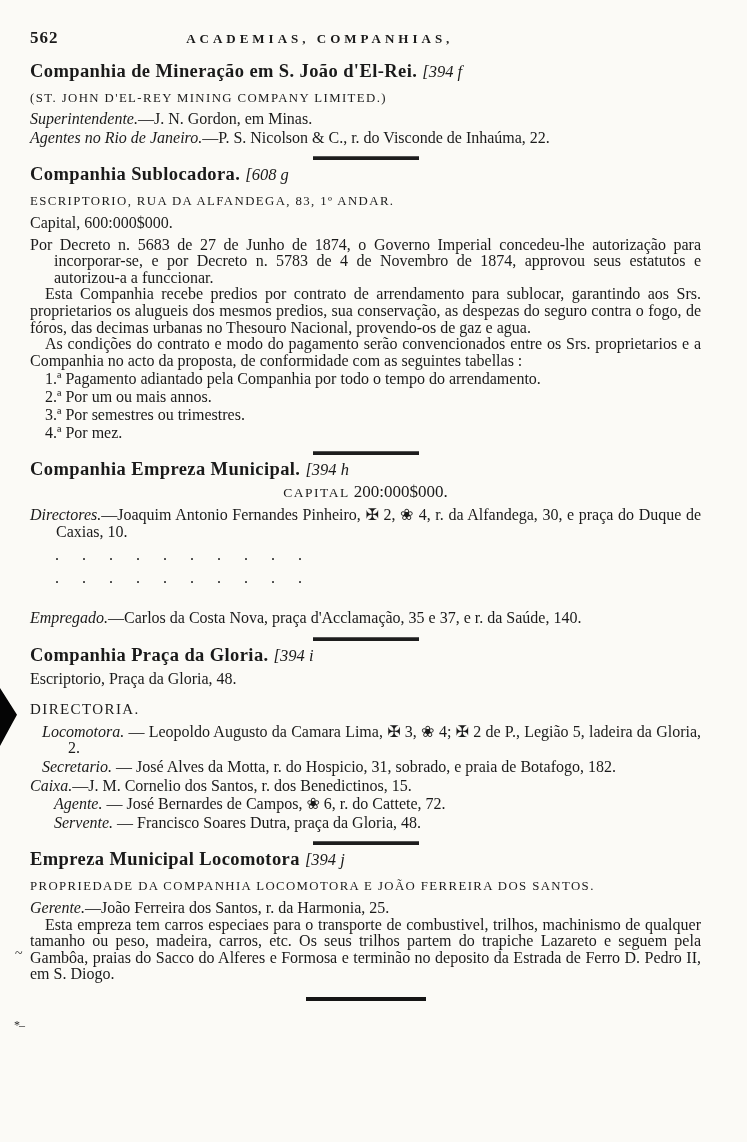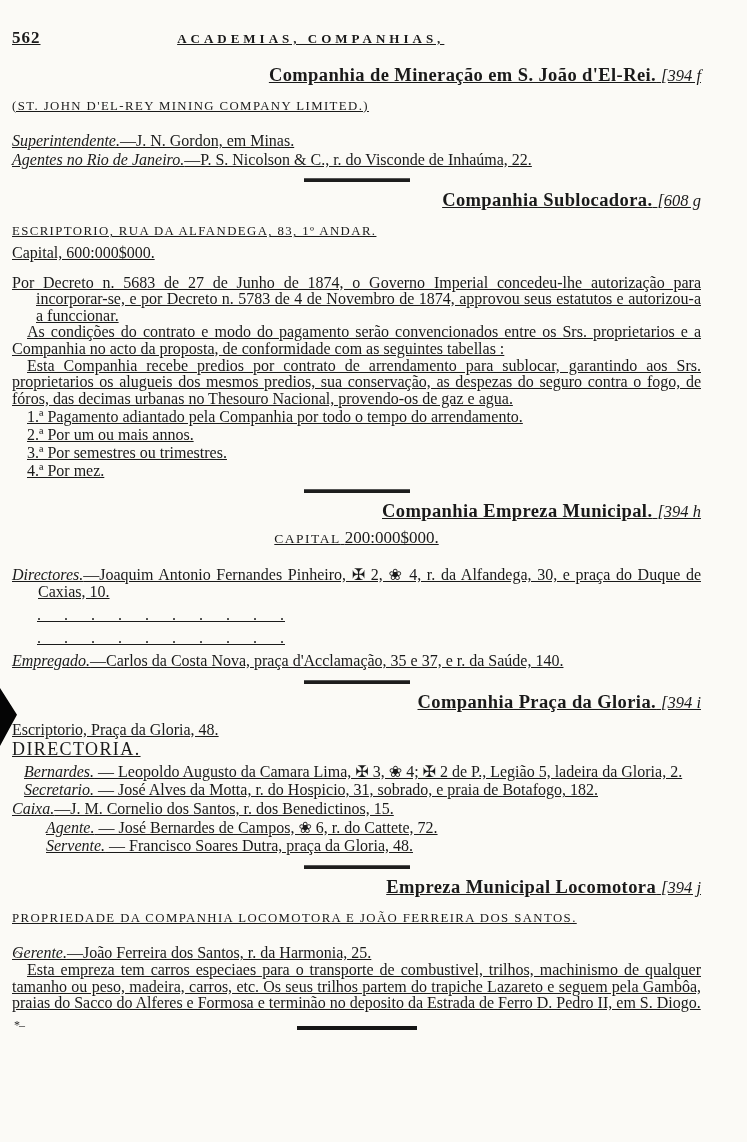--- a/index.html
+++ b/index.html
@@ -6,45 +6,45 @@
   body{
     width:747px;height:1142px;
     background:#fbfaf6;
     overflow:hidden;
     position:relative;
     font-family:"Liberation Serif","DejaVu Serif","DejaVu Sans",serif;
     color:#1a1a1a;
   }
   .page{
     position:absolute;inset:0;
-    padding:30px 46px 0 12px;
+    padding:30px 46px 0 30px;
     box-sizing:border-box;
-    font-size:16px;line-height:16.6px;text-decoration:underline;
+    font-size:16px;line-height:16.6px;
   }
   
   .page-header{display:flex;align-items:baseline;}
   .page-num{font-weight:bold;font-size:17px;letter-spacing:1px;}
   .running-title{flex:1;text-align:center;font-weight:bold;font-size:13px;letter-spacing:4px;padding-right:120px;}
   
-  .title{margin:13px 0 0;text-align:right;font-size:18.5px;font-weight:bold;line-height:28px;letter-spacing:.4px;}
+  .title{margin:13px 0 0;text-align:left;font-size:18.5px;font-weight:bold;line-height:20px;letter-spacing:.4px;}
   .title .ref{font-weight:normal;font-size:16.5px;font-style:italic;letter-spacing:0;}
   .sc{font-size:12.8px;letter-spacing:1.4px;margin:8px 0 0;}
   .center{text-align:left;margin:5px 0 0;}
   .cap-line{text-align:center;margin:4px 0 0;}
   .cap-line .cap-label{font-size:13.5px;letter-spacing:1.5px;}
   .cap-line .cap-value{font-size:17px;}
   
   .entry{margin:2px 0 0;padding-left:26px;text-indent:-26px;text-align:justify;}
   .entry em{font-style:italic;}
-  .first-gap{margin-top:19px;}
+  .first-gap{margin-top:5px;}
   .para-hang{margin:3px 0 0;padding-left:24px;text-indent:-24px;text-align:justify;}
   .para-indent{margin:0;text-indent:15px;text-align:justify;}
   .tariff{margin:1px 0 0 15px;line-height:17px;}
   .ind-a{margin-left:12px;}
-  .ind-b{margin-left:34px;}
+  .ind-b{margin-left:24px;}
   .dots{margin:7px 0 0 25px;line-height:16px;word-spacing:17px;letter-spacing:1px;}
   
   .rule{width:106px;height:3px;background:#1d1d1d;margin:10px auto 2px;border-top:1px solid #555;}
   .rule-end{width:120px;height:4px;background:#151515;margin:14px auto 0;}
   
   .blotch{position:absolute;left:0;top:688px;width:17px;height:58px;background:#050505;
           clip-path:polygon(0 0,100% 46%,70% 62%,0 100%);}
   .margin-mark{position:absolute;color:#2a2a2a;font-size:14px;}
   .mk1{left:15px;top:946px;}
   .mk2{left:14px;top:1018px;font-size:12px;letter-spacing:-1px;}
@@ -65,49 +65,49 @@
     <p class="entry first-gap"><em>Superintendente.</em><span>—J. N. Gordon, em Minas.</span></p>
     <p class="entry"><em>Agentes no Rio de Janeiro.</em><span>—P. S. Nicolson &amp; C., r. do Visconde de Inhaúma, 22.</span></p>
   </section>
 
   <div class="rule"></div>
 
   <section>
     <h2 class="title" style="margin-top:4px;"><span>Companhia Sublocadora.</span> <span class="ref">[608 g</span></h2>
     <div class="sc">ESCRIPTORIO, RUA DA ALFANDEGA, 83, 1º ANDAR.</div>
     <div class="center">Capital, 600:000$000.</div>
-    <p class="para-hang" style="margin-top:13px;">Por Decreto n. 5683 de 27 de Junho de 1874, o Governo Imperial concedeu-lhe autorização para incorporar-se, e por Decreto n. 5783 de 4 de Novembro de 1874, approvou seus estatutos e autorizou-a a funccionar.</p>
+    <p class="para-hang" style="margin-top:5px;">Por Decreto n. 5683 de 27 de Junho de 1874, o Governo Imperial concedeu-lhe autorização para incorporar-se, e por Decreto n. 5783 de 4 de Novembro de 1874, approvou seus estatutos e autorizou-a a funccionar.</p>
+    <p class="para-indent">Esta Companhia recebe predios por contrato de arrendamento para sublocar, garantindo aos Srs. proprietarios os alugueis dos mesmos predios, sua conservação, as despezas do seguro contra o fogo, de fóros, das decimas urbanas no Thesouro Nacional, provendo-os de gaz e agua.</p>
     <p class="para-indent">As condições do contrato e modo do pagamento serão convencionados entre os Srs. proprietarios e a Companhia no acto da proposta, de conformidade com as seguintes tabellas :</p>
-    <p class="para-indent">Esta Companhia recebe predios por contrato de arrendamento para sublocar, garantindo aos Srs. proprietarios os alugueis dos mesmos predios, sua conservação, as despezas do seguro contra o fogo, de fóros, das decimas urbanas no Thesouro Nacional, provendo-os de gaz e agua.</p>
     <div>
       <p class="tariff">1.ª Pagamento adiantado pela Companhia por todo o tempo do arrendamento.</p>
       <p class="tariff">2.ª Por um ou mais annos.</p>
       <p class="tariff">3.ª Por semestres ou trimestres.</p>
       <p class="tariff">4.ª Por mez.</p>
     </div>
   </section>
 
   <div class="rule"></div>
 
   <section>
     <h2 class="title" style="margin-top:4px;"><span>Companhia Empreza Municipal.</span> <span class="ref">[394 h</span></h2>
     <div class="cap-line"><span class="cap-label">CAPITAL</span> <span class="cap-value">200:000$000.</span></div>
     <p class="entry first-gap"><em>Directores.</em><span>—Joaquim Antonio Fernandes Pinheiro, ✠ 2, ❀ 4, r. da Alfandega, 30, e praça do Duque de Caxias, 10.</span></p>
     <div class="dots">. . . . . . . . . .</div>
     <div class="dots">. . . . . . . . . .</div>
-    <p class="entry" style="margin-top:7px;"><em>Empregado.</em><span>—Carlos da Costa Nova, praça d'Acclamação, 35 e 37, e r. da Saúde, 140.</span></p>
+    <p class="entry" style="margin-top:24px;"><em>Empregado.</em><span>—Carlos da Costa Nova, praça d'Acclamação, 35 e 37, e r. da Saúde, 140.</span></p>
   </section>
 
   <div class="rule"></div>
 
   <section>
     <h2 class="title" style="margin-top:4px;"><span>Companhia Praça da Gloria.</span> <span class="ref">[394 i</span></h2>
     <div class="center">Escriptorio, Praça da Gloria, 48.</div>
-    <div class="sc" style="margin-top:3px;font-size:18px;">DIRECTORIA.</div>
-    <p class="entry ind-a first-gap" style="margin-top:6px;"><em>Bernardes.</em><span> — Leopoldo Augusto da Camara Lima, ✠ 3, ❀ 4; ✠ 2 de P., Legião 5, ladeira da Gloria, 2.</span></p>
+    <div class="sc" style="margin-top:14px;font-size:15px;">DIRECTORIA.</div>
+    <p class="entry ind-a first-gap" style="margin-top:6px;"><em>Locomotora.</em><span> — Leopoldo Augusto da Camara Lima, ✠ 3, ❀ 4; ✠ 2 de P., Legião 5, ladeira da Gloria, 2.</span></p>
     <p class="entry ind-a"><em>Secretario.</em><span> — José Alves da Motta, r. do Hospicio, 31, sobrado, e praia de Botafogo, 182.</span></p>
     <p class="entry"><em>Caixa.</em><span>—J. M. Cornelio dos Santos, r. dos Benedictinos, 15.</span></p>
     <p class="entry ind-b"><em>Agente.</em><span> — José Bernardes de Campos, ❀ 6, r. do Cattete, 72.</span></p>
     <p class="entry ind-b"><em>Servente.</em><span> — Francisco Soares Dutra, praça da Gloria, 48.</span></p>
   </section>
 
   <div class="rule"></div>
 
   <section>
     <h2 class="title" style="margin-top:4px;"><span>Empreza Municipal Locomotora</span> <span class="ref">[394 j</span></h2>

